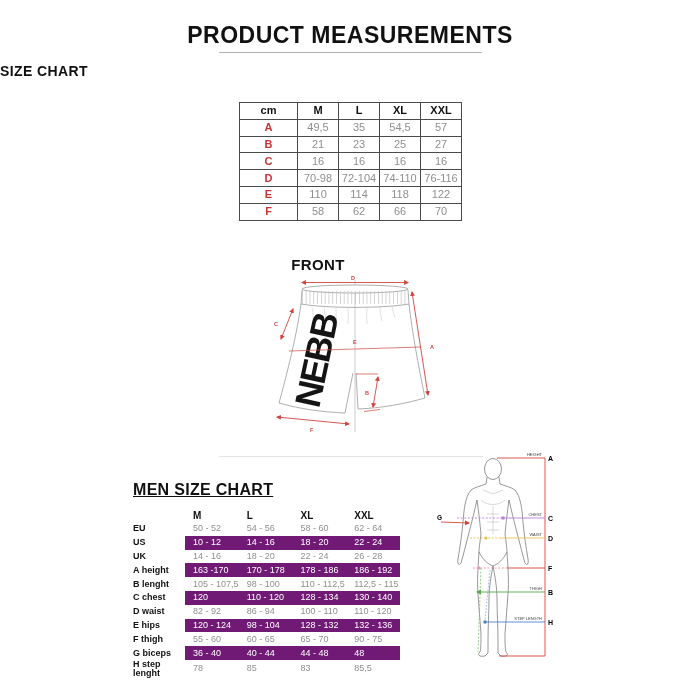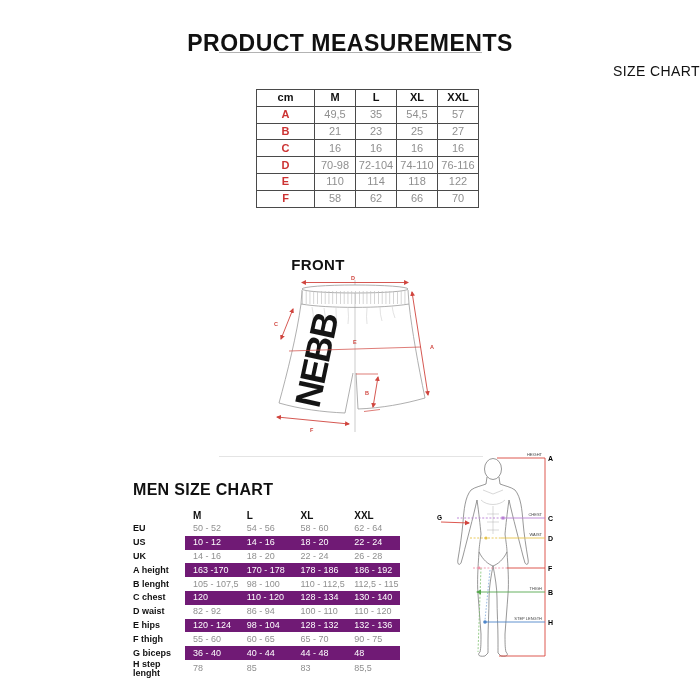--- a/index.html
+++ b/index.html
@@ -1,27 +1,27 @@
 <!DOCTYPE html>
 <html><head>
 <meta charset="utf-8">
 <style>
   html,body{margin:0;padding:0;background:#fff;}
   #page{position:relative;width:700px;height:700px;background:#fff;overflow:hidden;
         font-family:"Liberation Sans",sans-serif;color:#111;}
   .abs{position:absolute;}
   
-  .main-title{top:30px;left:0;width:700px;text-align:center;font-size:23px;font-weight:bold;letter-spacing:.5px;}
+  .main-title{top:22px;left:0;width:700px;text-align:center;font-size:23px;font-weight:bold;letter-spacing:.5px;}
   .hr1{top:52px;left:219px;width:263px;height:1px;background:#b3b3b3;}
   .hr2{top:456px;left:219px;width:264px;height:1px;background:#e4e4e4;}
-  .size-title{top:63px;left:0;width:700px;text-align:right;font-size:14px;font-weight:normal;letter-spacing:.4px;}
+  .size-title{top:63px;left:0;width:700px;text-align:left;font-size:14px;font-weight:bold;letter-spacing:.4px;}
   .front-title{top:256px;left:0;width:636px;text-align:center;font-size:15px;font-weight:bold;letter-spacing:.4px;}
-  .men-title{top:481px;left:133px;font-size:16px;font-weight:bold;letter-spacing:.3px;}
+  .men-title{top:481px;left:133px;font-size:16px;font-weight:bold;letter-spacing:.3px;text-decoration:underline;}
   
-  .size-table{top:89px;left:239px;margin-left:17px;}
+  .size-table{top:102px;left:239px;}
   .size-table table{border-collapse:collapse;table-layout:fixed;width:222px;}
   .size-table th,.size-table td{border:1px solid #4a4a4a;height:15.8px;text-align:center;
       font-size:11px;padding:0;line-height:1;}
   .size-table th{font-weight:bold;color:#111;}
   .size-table td.rl{font-weight:bold;color:#cc3333;}
   .size-table td.val{color:#8f8f8f;font-weight:normal;}
   .size-table col.c0{width:58px;} .size-table col.cv{width:41px;}
   
   .men-table{top:508px;left:133px;}
   .men-table table{border-collapse:collapse;table-layout:fixed;width:267px;}

